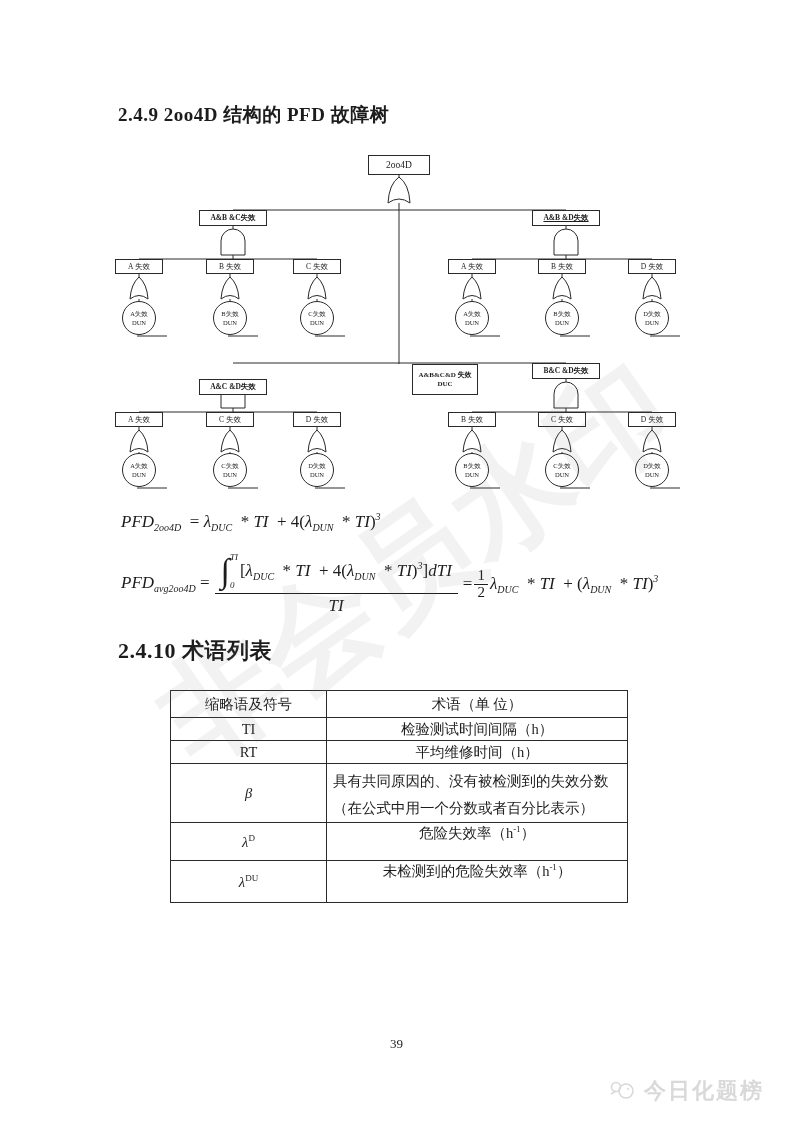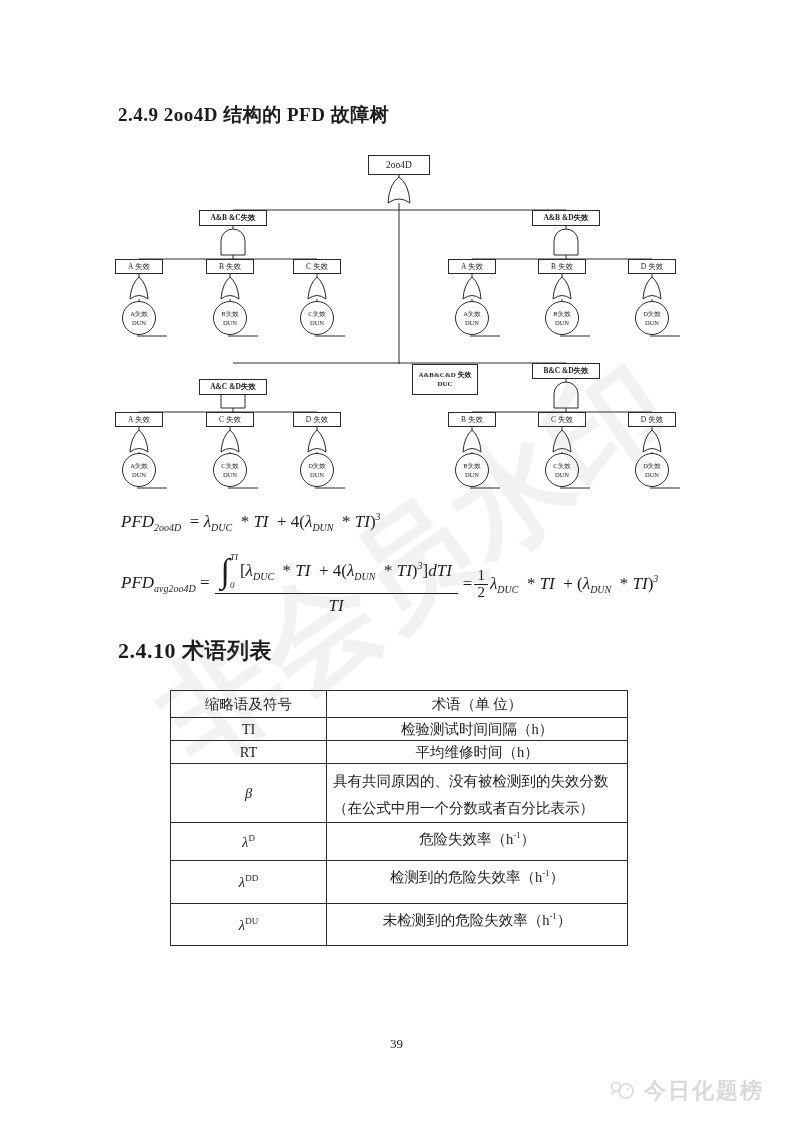--- a/index.html
+++ b/index.html
@@ -30,21 +30,21 @@
   .half{display:inline-flex;flex-direction:column;align-items:center;font-size:15px;line-height:15px;margin:0 2px;}
   .half .num{border-bottom:1px solid #1c1c1c;padding:0 3px 1px;}
   .big-int{font-size:34px;font-style:normal;line-height:34px;}
   .int-lims{display:inline-flex;flex-direction:column;justify-content:space-between;height:38px;
             font-size:9px;font-style:italic;margin-right:2px;}
   
   .terms{position:absolute;left:170px;top:690px;border-collapse:collapse;table-layout:fixed;}
   .terms td,.terms th{border:1px solid #2a2a2a;font-size:14.5px;font-weight:normal;padding:0 6px;}
   .c-sym{width:143px;text-align:center;vertical-align:middle;}
   .c-term{width:288px;text-align:center;vertical-align:middle;}
-  .c-term.topalign{vertical-align:top;padding-top:7px;}
+  .c-term.topalign{vertical-align:top;padding-top:1px;}
   .c-term.leftalign{text-align:left;vertical-align:top;padding-top:4px;line-height:27px;}
   .terms sup{font-size:9px;}
   .sym-it{font-style:italic;}
   
   .pagenum{position:absolute;left:0;top:1036px;width:793px;text-align:center;font-size:13px;}
   .watermark{position:absolute;left:128px;top:668px;font-size:118px;font-weight:bold;
              color:rgba(130,130,130,0.10);white-space:nowrap;transform:rotate(-35deg);
              transform-origin:0 0;pointer-events:none;font-family:"Liberation Sans",sans-serif;}
   .brand{position:absolute;left:608px;top:1076px;display:flex;align-items:center;gap:6px;
          color:#d9d9d9;font-size:22px;font-weight:bold;letter-spacing:2px;
@@ -91,21 +91,21 @@
       <path fill="#fff" d="M308 452 Q317 445 326 452 Q325 437 317 430 Q309 437 308 452"></path>
       <path fill="#fff" d="M463 452 Q472 445 481 452 Q480 437 472 430 Q464 437 463 452"></path>
       <path fill="#fff" d="M553 452 Q562 445 571 452 Q570 437 562 430 Q554 437 553 452"></path>
       <path fill="#fff" d="M643 452 Q652 445 661 452 Q660 437 652 430 Q644 437 643 452"></path>
     </g>
   </svg>
 
   <div class="tbox rootbox" style="left:368px;top:155px;">2oo4D</div>
 
   <div class="tbox gbox" style="left:199px;top:210px;">A&amp;B &amp;C失效</div>
-  <div class="tbox gbox" style="left:532px;top:210px;">A&amp;B &amp;D失效</div>
+  <div class="tbox gbox" style="left:532px;top:210px;text-decoration:underline;">A&amp;B &amp;D失效</div>
   <div class="tbox gbox" style="left:199px;top:379px;">A&amp;C &amp;D失效</div>
   <div class="tbox gbox" style="left:532px;top:363px;">B&amp;C &amp;D失效</div>
 
   <div class="tbox centerbox" style="left:366px;top:364px;">
     <span>A&amp;B&amp;C&amp;D 失效</span><br>
     <span>DUC</span>
   </div>
 
   <div class="tbox leafbox" style="left:115px;top:259px;">A 失效</div>
   <div class="tbox leafbox" style="left:206px;top:259px;">B 失效</div>
@@ -188,24 +188,20 @@
       <td class="c-term"><span>平均维修时间（h）</span></td>
     </tr>
     <tr style="height:57px;">
       <td class="c-sym"><span class="sym-it">β</span></td>
       <td class="c-term leftalign"><span>具有共同原因的、没有被检测到的失效分数（在公式中用一个分数或者百分比表示）</span></td>
     </tr>
     <tr style="height:38px;">
       <td class="c-sym"><span class="sym-it">λ</span><sup>D</sup></td>
       <td class="c-term topalign"><span>危险失效率（h</span><sup>-1</sup><span>）</span></td>
     </tr>
-    <tr style="height:43px;">
-      <td class="c-sym"><span class="sym-it">λ</span><sup>DD</sup></td>
-      <td class="c-term topalign"><span>检测到的危险失效率（h</span><sup>-1</sup><span>）</span></td>
-    </tr>
     <tr style="height:42px;">
       <td class="c-sym"><span class="sym-it">λ</span><sup>DU</sup></td>
       <td class="c-term topalign"><span>未检测到的危险失效率（h</span><sup>-1</sup><span>）</span></td>
     </tr>
   </tbody>
     </table>
 
   <div class="pagenum">39</div>
 
   <div class="watermark">非会员水印</div>

